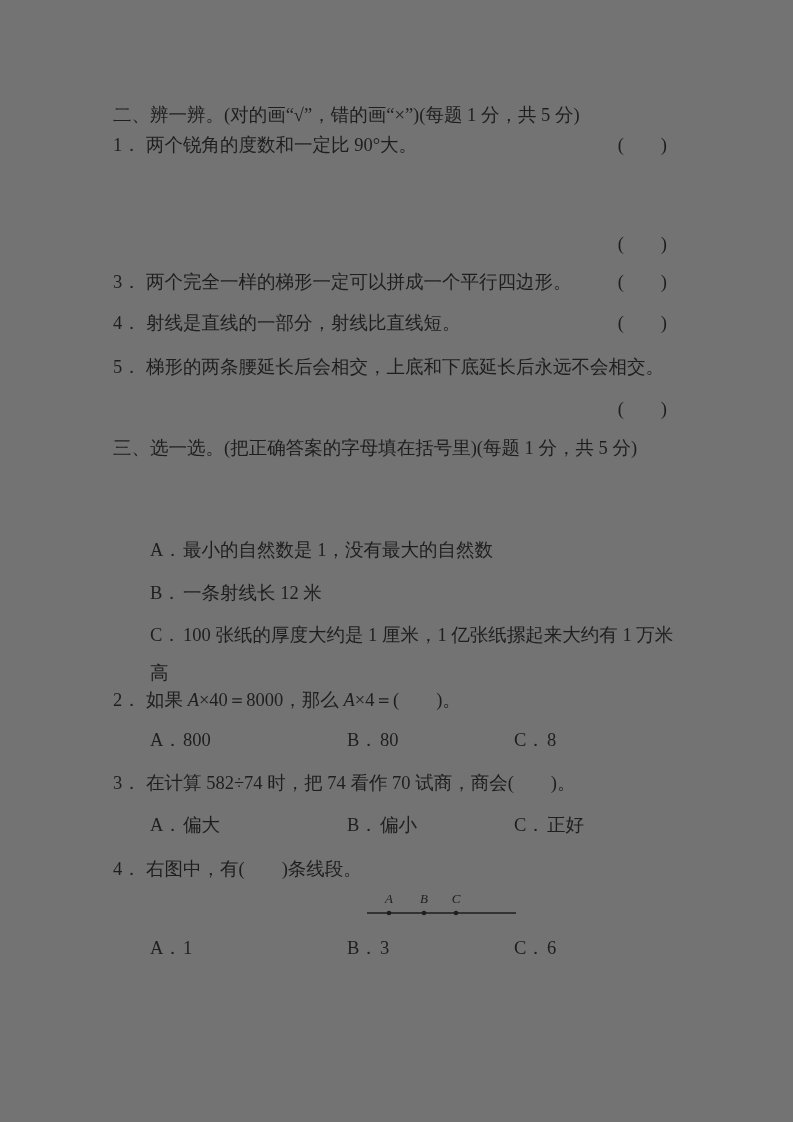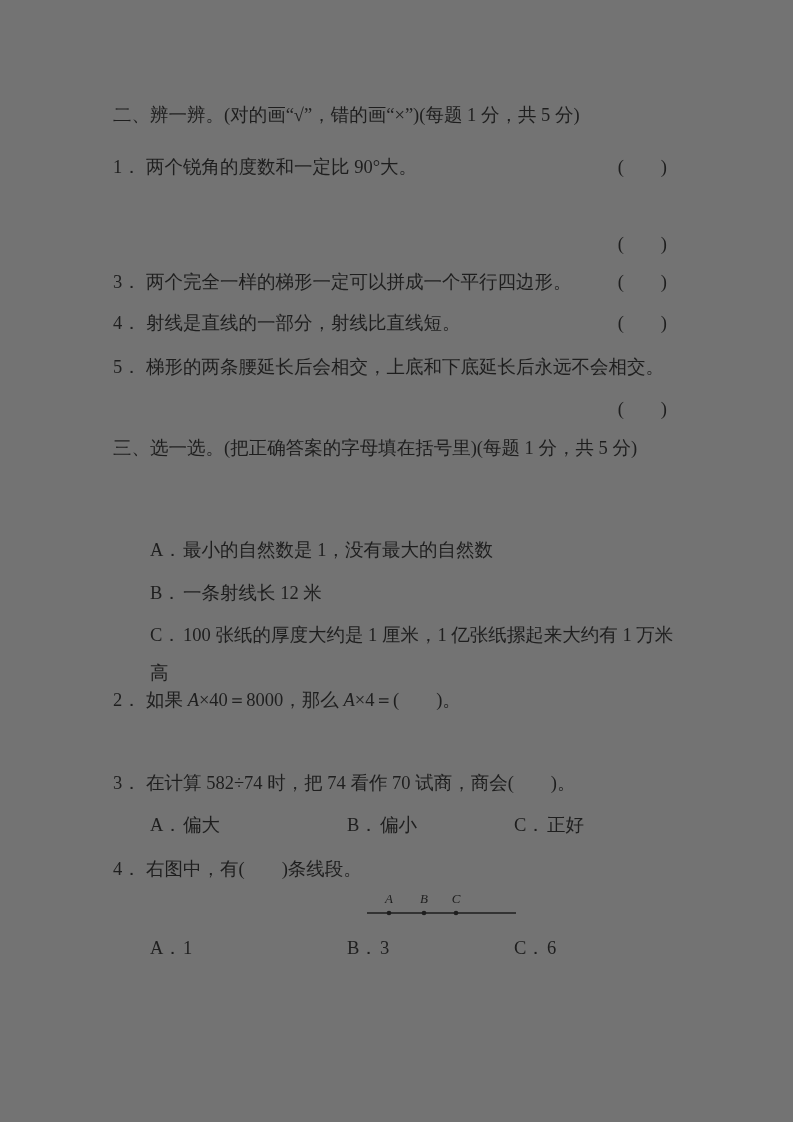--- a/index.html
+++ b/index.html
@@ -30,21 +30,21 @@
   .var{font-style:italic;}
   #q4-figure{position:absolute;left:363px;top:891px;}
 </style>
 </head>
 <body>
 
 <div id="page">
 
   <div class="line" style="top:102px">二、辨一辨。(对的画“√”，错的画“×”)(每题 1 分，共 5 分)</div>
 
-  <div class="line" style="top:154px">
+  <div class="line" style="top:132px">
     <span class="num">1．</span><span>两个锐角的度数和一定比 90°大。</span>
     <span class="bracket-right">(　　)</span>
   </div>
 
   <div class="line" style="top:231px">
     <span class="bracket-right">(　　)</span>
   </div>
 
   <div class="line" style="top:269px">
     <span class="num">3．</span><span>两个完全一样的梯形一定可以拼成一个平行四边形。</span>
@@ -72,20 +72,25 @@
     <span class="num">B．</span><span>一条射线长 12 米</span>
   </div>
   <div class="line indent" style="top:602px">
     <span class="num">C．</span><span>100 张纸的厚度大约是 1 厘米，1 亿张纸摞起来大约有 1 万米</span>
   </div>
   <div class="line indent" style="top:640px">高</div>
 
   <div class="line" style="top:687px">
     <span class="num">2．</span><span>如果 </span><span class="var">A</span><span>×40＝8000，那么 </span><span class="var">A</span><span>×4＝(　　)。</span>
   </div>
+  <div class="optrow" style="top:727px">
+    <span class="opt c1"><span class="num">A．</span><span>800</span></span>
+    <span class="opt c2"><span class="num">B．</span><span>80</span></span>
+    <span class="opt c3"><span class="num">C．</span><span>8</span></span>
+  </div>
 
   <div class="line" style="top:770px">
     <span class="num">3．</span><span>在计算 582÷74 时，把 74 看作 70 试商，商会(　　)。</span>
   </div>
   <div class="optrow" style="top:812px">
     <span class="opt c1"><span class="num">A．</span><span>偏大</span></span>
     <span class="opt c2"><span class="num">B．</span><span>偏小</span></span>
     <span class="opt c3"><span class="num">C．</span><span>正好</span></span>
   </div>
 

